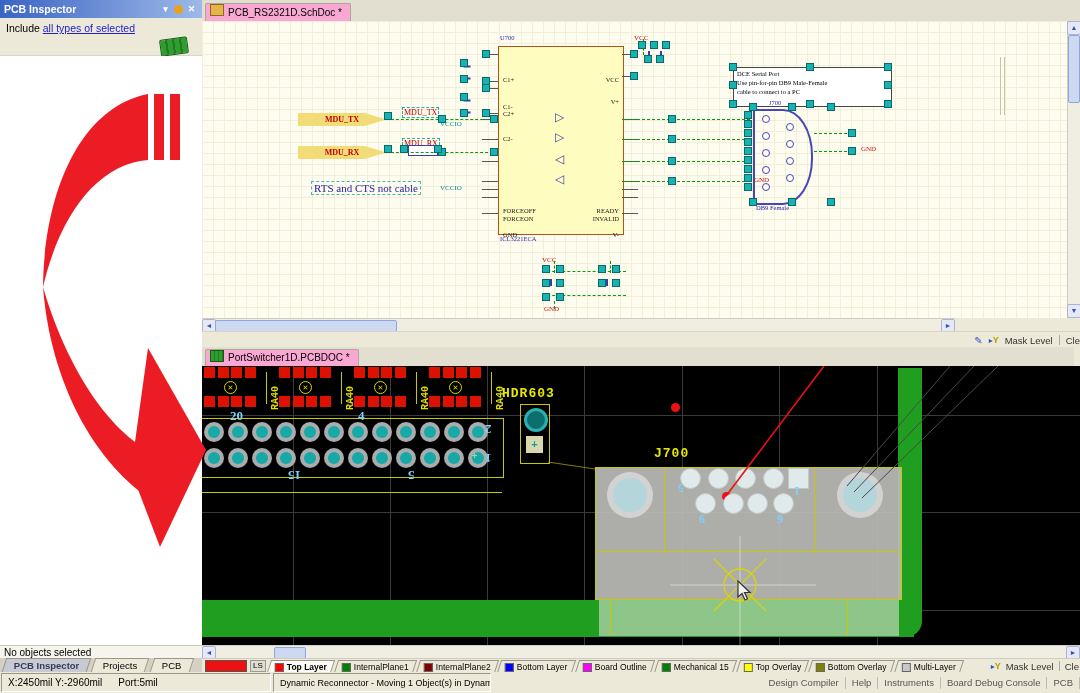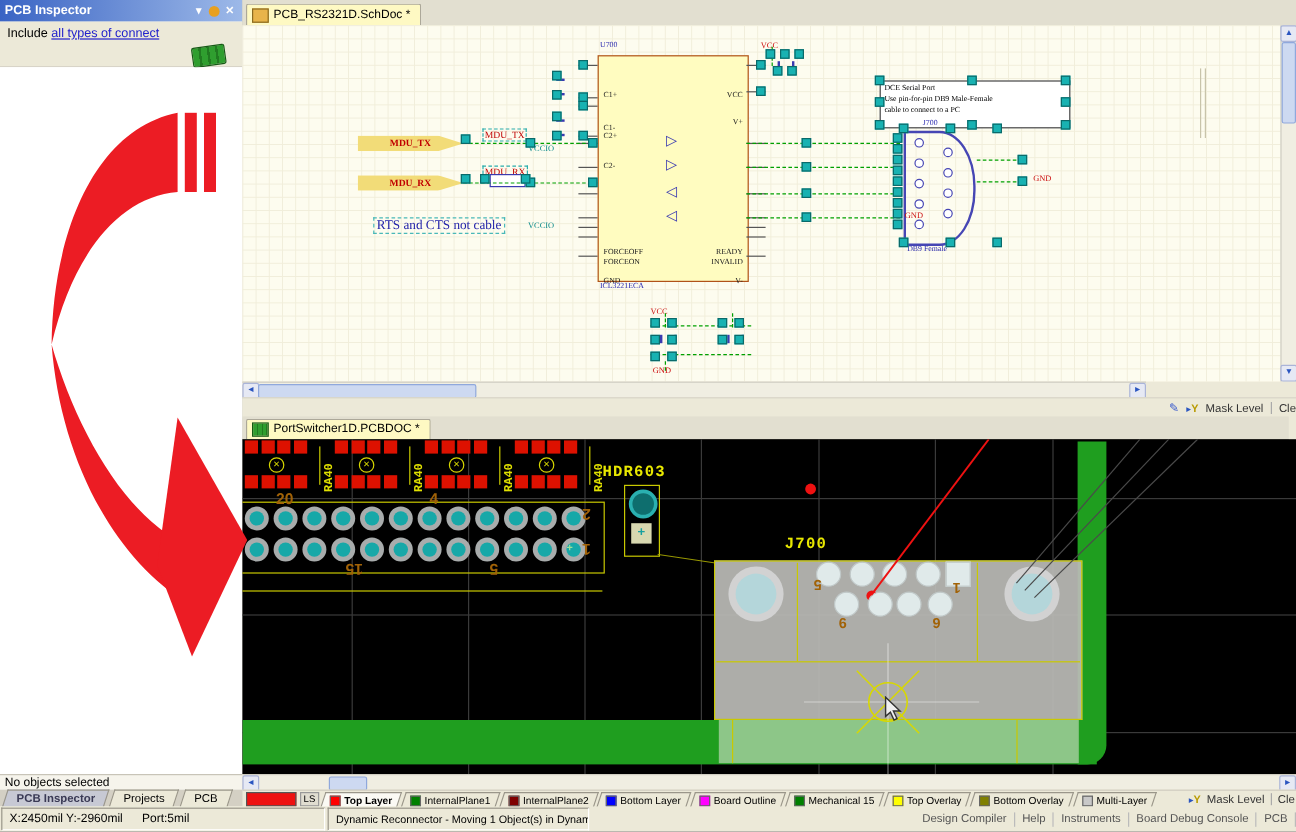--- a/index.html
+++ b/index.html
@@ -14,21 +14,21 @@
   .link{color:#2222cc;text-decoration:underline;cursor:pointer;}
   .pcbicon{position:absolute;right:14px;top:20px;width:26px;height:15px;background:repeating-linear-gradient(90deg,#2f9e2f 0 5px,#217a21 5px 7px);border:1px solid #145a14;border-radius:2px;transform:rotate(-8deg);}
   .insp-body{position:absolute;top:56px;left:0;width:202px;bottom:27px;background:#fff;}
   .insp-status{position:absolute;bottom:14px;left:0;width:202px;height:13px;background:#f6f4ec;border-top:1px solid #c8c4b8;font-size:10px;line-height:13px;padding-left:4px;box-sizing:border-box;}
   .insp-tabs{position:absolute;bottom:0;left:0;width:202px;height:14px;background:#d4d0c4;display:flex;font-size:9.5px;align-items:flex-end;}
   .itab{height:13px;line-height:13px;padding:0 9px;margin-left:4px;background:#ece9d8;border:1px solid #9a968a;border-bottom:none;transform:skewX(-18deg);white-space:nowrap;}
   .itab>span{display:inline-block;transform:skewX(18deg);}
   .itab.active{background:#c7c9d4;color:#3a3a55;font-weight:bold;}
   
   .doc-tabbar{position:absolute;left:0;top:0;right:0;background:#e2dfd0;border-bottom:1px solid #aca899;display:flex;align-items:flex-end;padding-left:3px;}
-  .doc-tab{height:17px;background:#fef9c3;border:1px solid #aca899;border-bottom:none;border-radius:2px 2px 0 0;padding:0 8px 0 4px;font-size:10px;line-height:17px;display:flex;align-items:center;gap:4px;white-space:nowrap;}
+  .doc-tab{height:17px;background:#f9a8d4;border:1px solid #aca899;border-bottom:none;border-radius:2px 2px 0 0;padding:0 8px 0 4px;font-size:10px;line-height:17px;display:flex;gap:4px;white-space:nowrap;}
   .sch-doc-icon{width:12px;height:10px;background:#e8b44a;border:1px solid #8a6a20;display:inline-block;}
   .pcb-doc-icon{width:12px;height:10px;background:repeating-linear-gradient(90deg,#2f9e2f 0 3px,#217a21 3px 4px);border:1px solid #145a14;display:inline-block;}
   .hscroll{background:#f0eee2;border-top:1px solid #d0cec2;}
   .sarrow{position:absolute;width:12px;height:12px;font-size:7px;line-height:12px;text-align:center;color:#2a55c0;background:#e6e9f4;border:1px solid #aab4d8;border-radius:2px;}
   .sthumb{position:absolute;top:1px;height:10px;background:#cdd9f1;border:1px solid #8fa8dc;border-radius:2px;}
   .toolstrip{background:#ece9d8;border-top:1px solid #d8d4c8;display:flex;justify-content:flex-end;align-items:center;gap:6px;font-size:9.5px;color:#333;padding-right:1px;}
   .tdiv{width:1px;height:10px;background:#aaa;}
   .fico{color:#2a55c0;font-size:8px;}
   .fico b{color:#b89a00;font-size:9px;}
   .pencil{color:#3355cc;font-size:10px;}
@@ -61,21 +61,21 @@
   #pcb-canvas{position:absolute;left:0;top:19px;width:878px;height:279px;background:#000;overflow:hidden;}
   .gridv{position:absolute;top:0;bottom:0;width:1px;background:#3a3a3a;}
   .gridh{position:absolute;left:0;right:0;height:1px;background:#3a3a3a;}
   #green-bottom{position:absolute;left:0;top:234px;width:712px;height:37px;background:#1f9e1f;}
   #green-right{position:absolute;left:696px;top:2px;width:24px;height:269px;background:#1f9e1f;border-radius:0 0 16px 0;}
   .rasq{position:absolute;width:11px;height:11px;background:#dd1100;}
   .racirc{position:absolute;width:11px;height:11px;border:1px solid #d8d800;border-radius:50%;color:#d8d800;font-size:7px;line-height:11px;text-align:center;}
   .ralabel{position:absolute;color:#e0e000;font-size:10px;font-weight:bold;font-family:"Liberation Mono",monospace;transform:rotate(-90deg);transform-origin:left top;white-space:nowrap;}
   .ybox{position:absolute;border:1px solid #c9c900;}
   .yline{position:absolute;background:#c9c900;}
-  .ynum{position:absolute;color:#a16207;font-weight:bold;font-size:13px;font-family:Liberation Sans, sans-serif;text-align:right;}
+  .ynum{position:absolute;color:#7dd3fc;font-weight:bold;font-size:13px;font-family:Liberation Serif, serif;text-align:right;}
   .ynum.sm{font-size:12px;}
   .rot180{transform:rotate(180deg);}
   .hpadring{position:absolute;width:20px;height:20px;border-radius:50%;background:#a8acac;display:flex;align-items:center;justify-content:center;}
   .hpadcore{width:12px;height:12px;border-radius:50%;background:#17a8a8;}
   #hdrbox{position:absolute;left:318px;top:38px;width:28px;height:58px;border:1px solid #c9c900;}
   .hdrpad1{position:absolute;left:322px;top:42px;width:18px;height:18px;border-radius:50%;background:#0e6e6e;border:3px solid #2ab0b0;}
   .hdrpad2{position:absolute;left:324px;top:70px;width:17px;height:17px;background:#d8d8b0;color:#18a0a0;font-size:11px;line-height:17px;text-align:center;font-weight:bold;}
   #j700{position:absolute;left:393px;top:101px;width:307px;height:133px;background:rgba(186,186,182,0.93);border:1px solid #c9c900;box-sizing:border-box;}
   #j700ext{position:absolute;left:397px;top:234px;width:300px;height:36px;background:rgba(232,232,222,0.55);}
   .mount{position:absolute;width:46px;height:46px;border-radius:50%;background:#d2d2d2;display:flex;align-items:center;justify-content:center;}
@@ -108,21 +108,21 @@
     <div class="insp-title">
       <span>PCB Inspector</span>
       <span class="tbtns">
         <span class="tbtn">▾</span>
         <span class="tbtn pin"></span>
         <span class="tbtn">✕</span>
       </span>
     </div>
     <div class="insp-include">
       <span>Include</span>
-      <a class="link">all types of connect</a>
+      <a class="link">all types of selected</a>
       <span class="pcbicon"></span>
     </div>
     <div class="insp-body"></div>
     <div class="insp-status">No objects selected</div>
     <div class="insp-tabs" id="insp-tabs">
         <div class="itab active" style=""><span>PCB Inspector</span></div>
         <div class="itab" style=""><span>Projects</span></div>
         <div class="itab" style=""><span>PCB</span></div>
       </div>
   </div>

